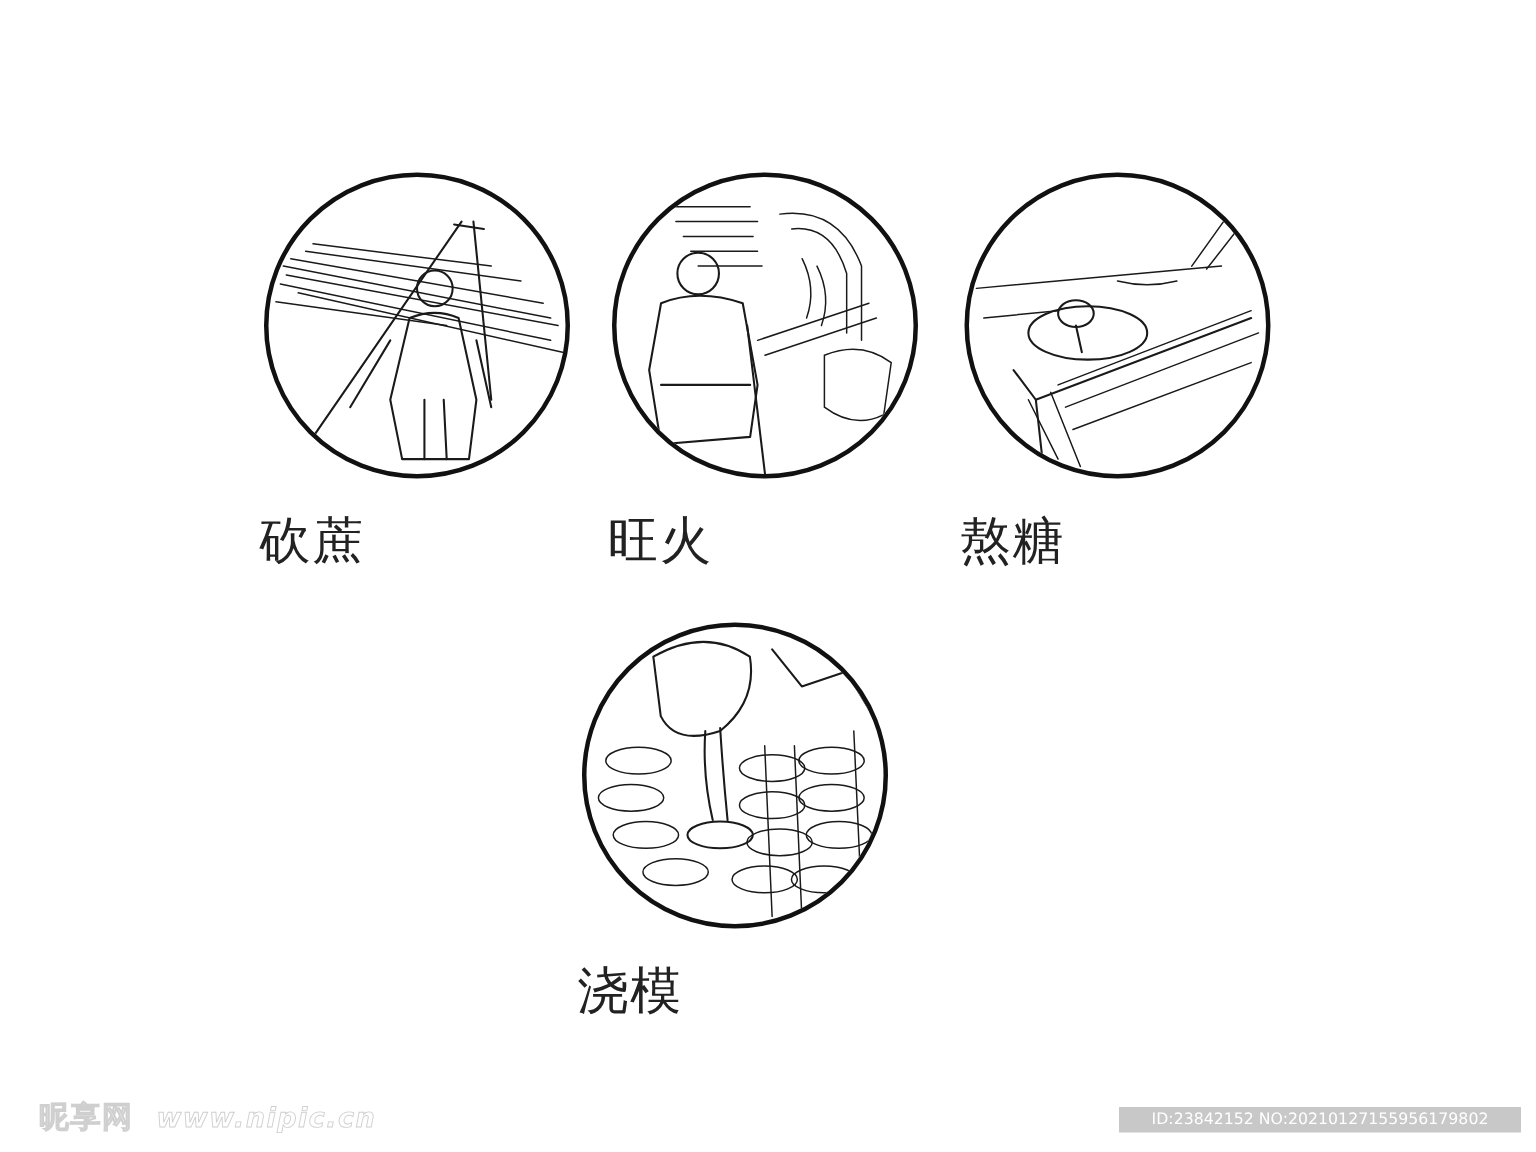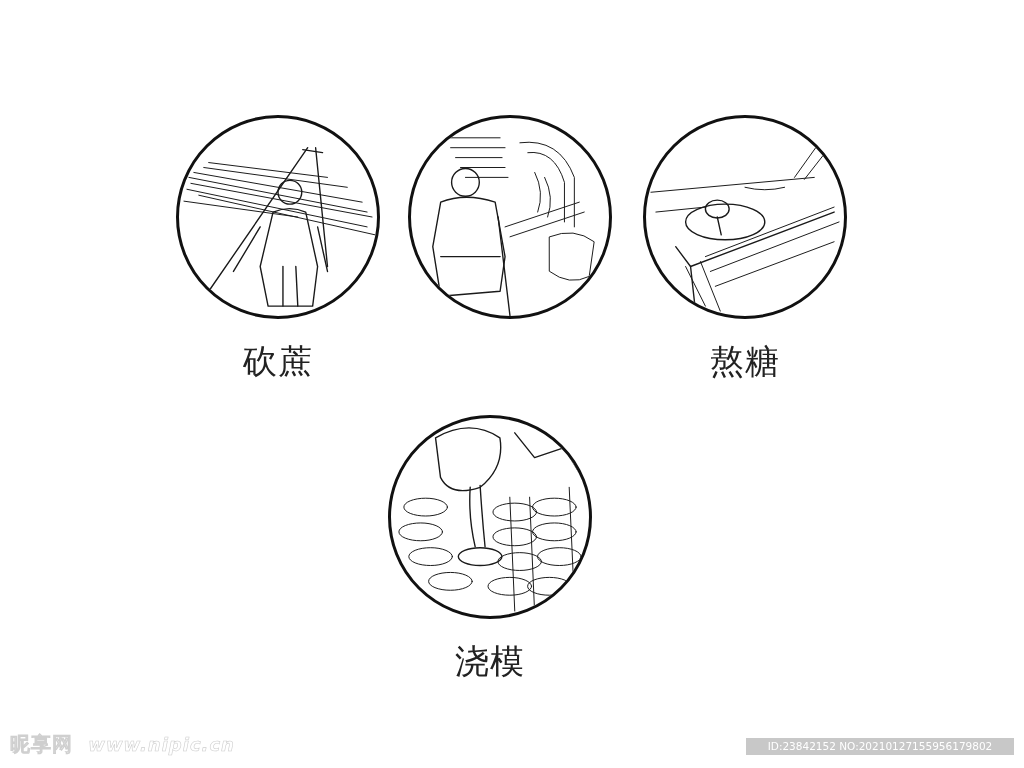--- a/index.html
+++ b/index.html
@@ -13,21 +13,20 @@
     }
     .canvas {
       position: relative;
       width: 1024px;
       height: 768px;
       background: #ffffff;
     }
     .step {
       position: absolute;
       width: 210px;
-      text-align: center;
     }
     .circle {
       width: 198px;
       height: 198px;
       margin: 0 auto;
       border: 3.5px solid #111;
       border-radius: 50%;
       overflow: hidden;
       background: #fff;
       position: relative;
@@ -39,21 +38,21 @@
     }
     .label {
       margin-top: 22px;
       font-size: 34px;
       color: #222;
       letter-spacing: 1px;
       line-height: 40px;
     }
     .watermark {
       position: absolute;
-      left: 10px;
+      left: 26px;
       bottom: 10px;
       font-size: 18px;
       color: #e4e4e4;
       font-weight: bold;
       letter-spacing: 1px;
       -webkit-text-stroke: 0.6px #cfcfcf;
       color: transparent;
     }
     .watermark .cn { font-size: 20px; margin-right: 8px; }
     .watermark .url { font-style: italic; }
@@ -119,20 +118,21 @@
           <path d="M140 120 Q165 110 185 125 L180 160 Q160 170 140 155 Z"></path>
         </g>
         <g class="ln">
           <circle cx="55" cy="65" r="14"></circle>
           <path d="M30 85 Q55 75 85 85 L95 140 L90 175 L30 180 L22 130 Z"></path>
           <path d="M30 140 L90 140"></path>
           <path d="M88 100 L100 200"></path>
         </g>
       </svg>
     </div>
+    <div class="label">旺火</div>
   </div>
 
   <div class="step" style="left:640px; top:115px;">
     <div class="circle">
       <svg viewBox="0 0 200 200">
         <g class="ln2">
           <path d="M5 75 L170 60 M10 95 L60 90 M100 70 Q120 75 140 70"></path>
           <path d="M60 140 L190 90 M65 155 L195 105 M70 170 L190 125"></path>
           <path d="M40 150 L60 190 M55 145 L75 195"></path>
           <path d="M150 60 L175 25 M160 62 L185 30"></path>

